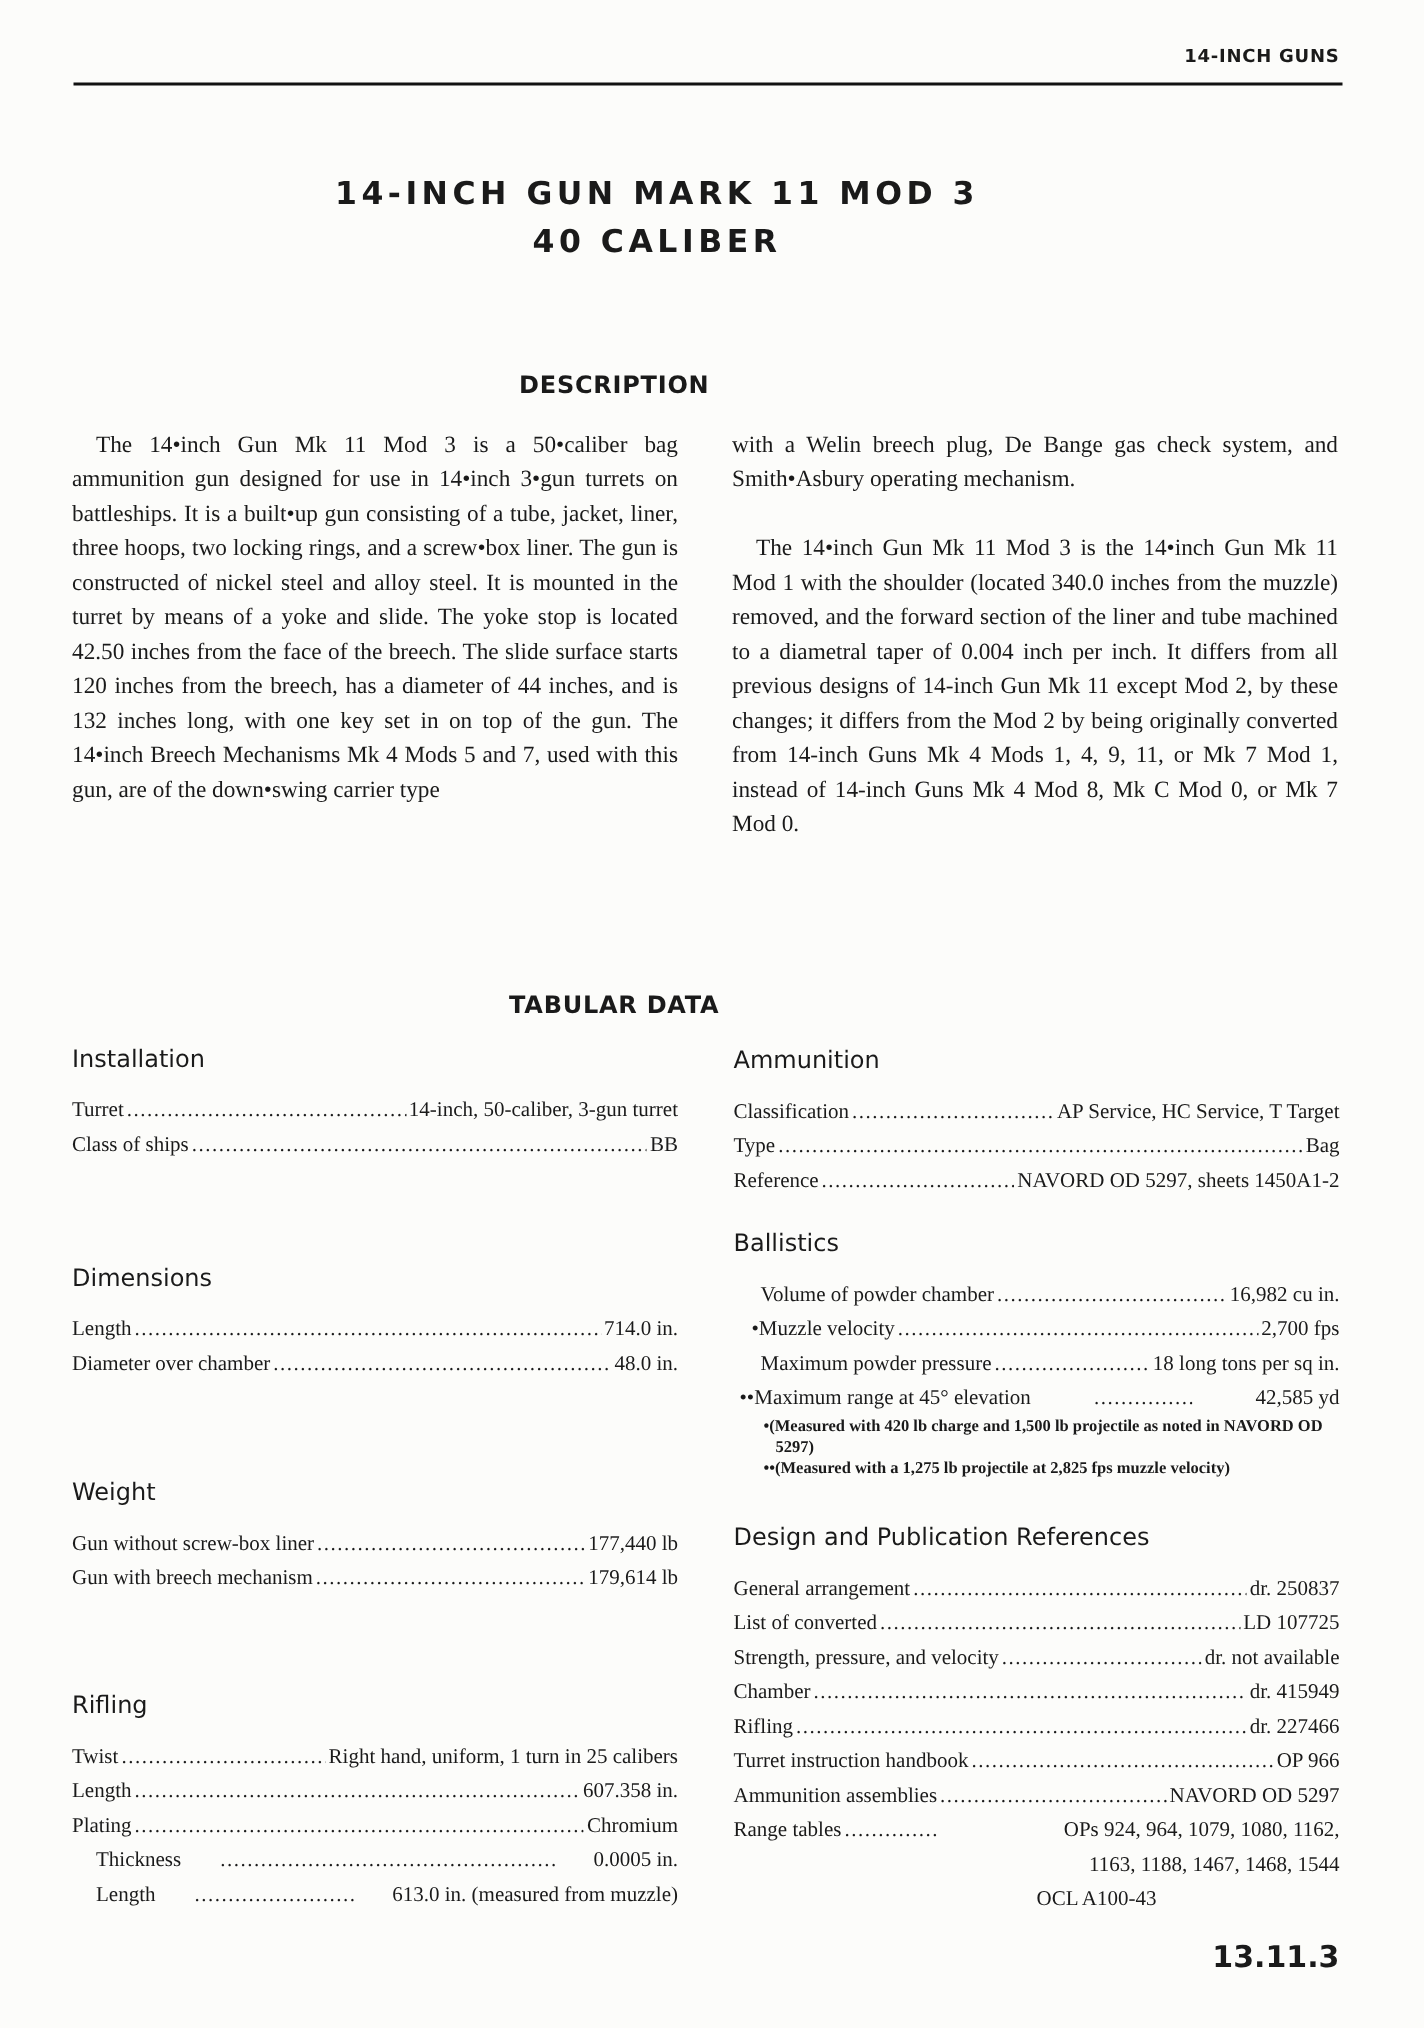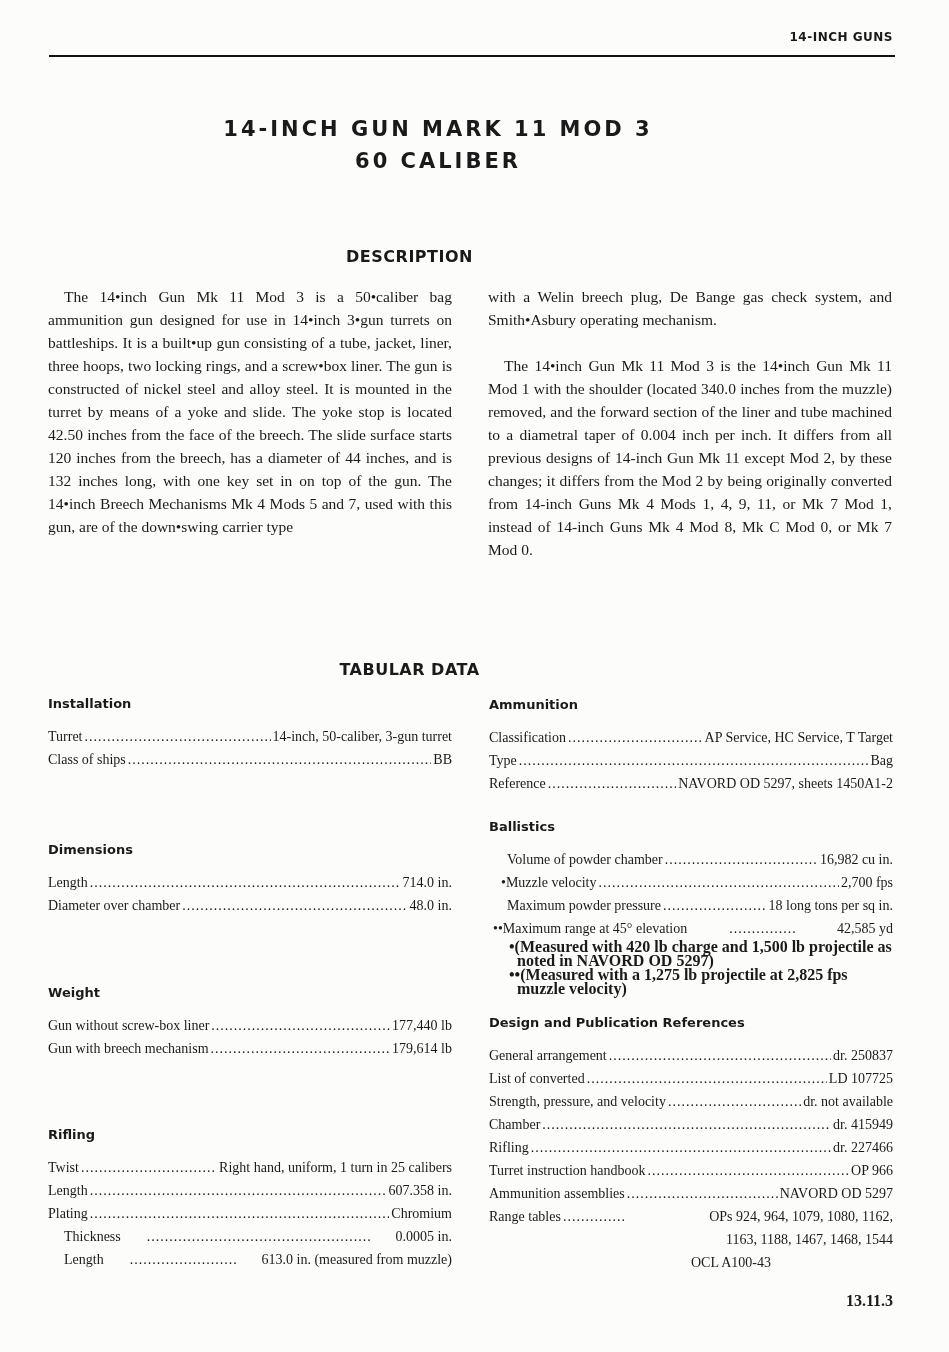--- a/index.html
+++ b/index.html
@@ -21,47 +21,47 @@
   }
   .section-head {
     position: absolute; left: 0; width: 819px; text-align: center;
     font-size: 16px; font-weight: bold; letter-spacing: 0.5px;
   }
   .desc-col {
     position: absolute; width: 404px; font-size: 15.5px; line-height: 23px; text-align: justify;
   }
   .desc-col p { margin: 0 0 23px 0; text-indent: 16px; }
   .col { position: absolute; width: 404px; }
-  .sub-head { font-size: 13px; font-weight: bold; margin: 0 0 14px 0; }
+  .sub-head { font-size: 16px; font-weight: normal; margin: 0 0 14px 0; }
   .row {
     display: flex; align-items: flex-start; font-size: 14px; line-height: 23px; white-space: nowrap;
   }
   .row .lbl { flex: 0 0 auto; }
   .row .dots {
     flex: 1 1 auto; overflow: hidden; margin: 0 2px; letter-spacing: 1px;
   }
   .row .dots::before { content: "................................................................................................................................"; }
   .row .val { flex: 0 0 auto; }
   .indent { padding-left: 16px; gap: 24px; }
-  .footnote { font-size: 16px; font-weight: bold; line-height: 14px; padding-left: 28px; text-indent: -8px; }
+  .footnote { font-size: 11px; font-weight: bold; line-height: 14px; padding-left: 28px; text-indent: -8px; }
   .row.star { margin-left: -6px; }
   .row.sstar { margin-left: -14px; gap: 40px; }
   .cont { text-align: right; font-size: 14px; line-height: 23px; }
   .ocl { text-align: center; font-size: 14px; line-height: 23px; padding-left: 80px; }
-  .page-num { position: absolute; right: 56px; top: 1292px; font-size: 16px; font-weight: bold; font-family: Liberation Serif, serif; }
+  .page-num { position: absolute; right: 56px; top: 1292px; font-size: 20px; font-weight: bold; }
 </style>
 </head>
 <body>
 
 <div class="header-rule"></div>
 <div class="running-head sans">14-INCH GUNS</div>
 
 <div class="title sans">
   <div>14-INCH GUN MARK 11 MOD 3</div>
-  <div>60 CALIBER</div>
+  <div>40 CALIBER</div>
 </div>
 
 <div class="section-head sans" style="top:247px;">DESCRIPTION</div>
 
 <div class="desc-col" style="left:48px; top:285px;">
   <p>The 14•inch Gun Mk 11 Mod 3 is a 50•caliber bag ammunition gun designed for use in 14•inch 3•gun turrets on battleships. It is a built•up gun consisting of a tube, jacket, liner, three hoops, two locking rings, and a screw•box liner. The gun is constructed of nickel steel and alloy steel. It is mounted in the turret by means of a yoke and slide. The yoke stop is located 42.50 inches from the face of the breech. The slide surface starts 120 inches from the breech, has a diameter of 44 inches, and is 132 inches long, with one key set in on top of the gun. The 14•inch Breech Mechanisms Mk 4 Mods 5 and 7, used with this gun, are of the down•swing carrier type</p>
 </div>
 <div class="desc-col" style="left:488px; top:285px;">
   <p style="text-indent:0">with a Welin breech plug, De Bange gas check system, and Smith•Asbury operating mechanism.</p>
   <p>The 14•inch Gun Mk 11 Mod 3 is the 14•inch Gun Mk 11 Mod 1 with the shoulder (located 340.0 inches from the muzzle) removed, and the forward section of the liner and tube machined to a diametral taper of 0.004 inch per inch. It differs from all previous designs of 14-inch Gun Mk 11 except Mod 2, by these changes; it differs from the Mod 2 by being originally converted from 14-inch Guns Mk 4 Mods 1, 4, 9, 11, or Mk 7 Mod 1, instead of 14-inch Guns Mk 4 Mod 8, Mk C Mod 0, or Mk 7 Mod 0.</p>

